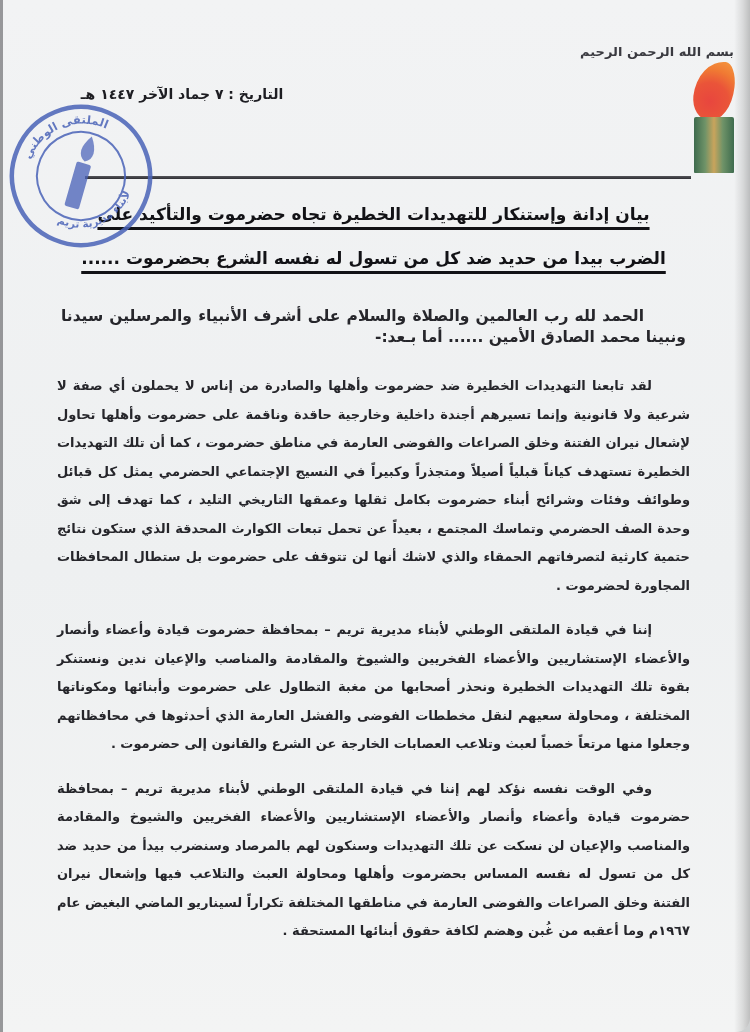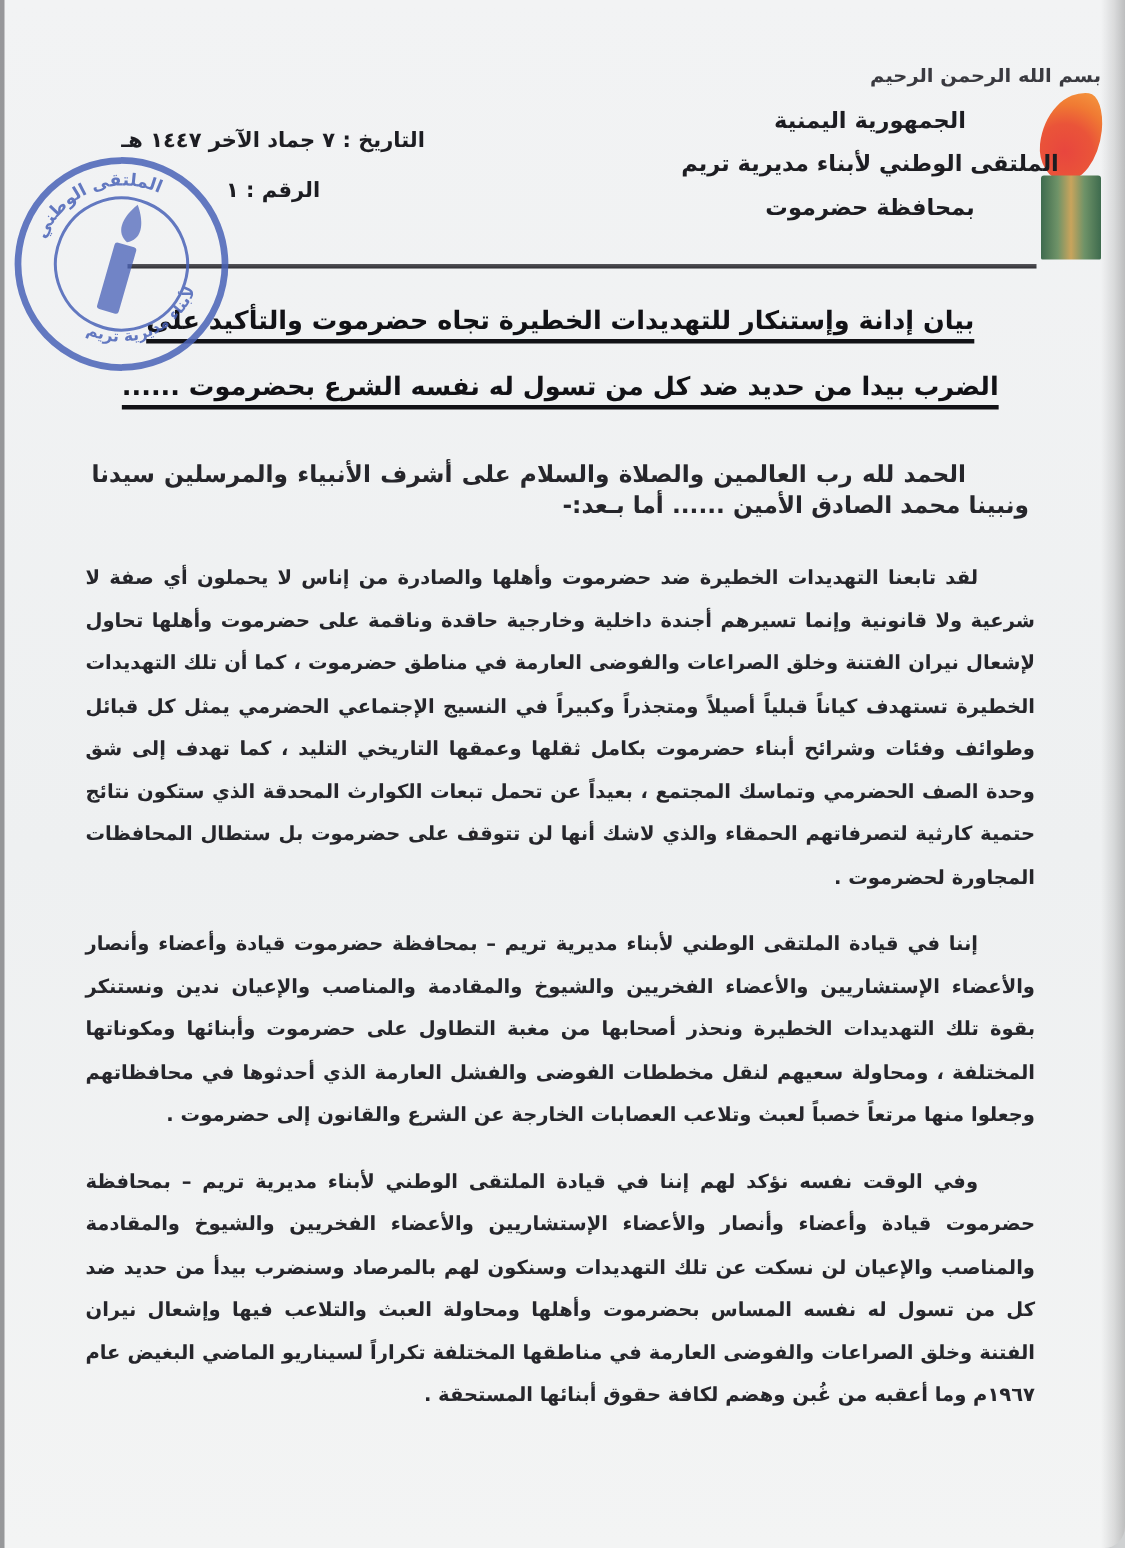--- a/index.html
+++ b/index.html
@@ -116,36 +116,30 @@
         <textPath href="#arcTop" startOffset="50%" text-anchor="middle">الملتقى الوطني</textPath>
       </text>
       <text font-size="10.5" font-weight="bold" fill="#4a63b8" direction="rtl">
         <textPath href="#arcBottom" startOffset="50%" text-anchor="middle">لأبناء مديرية تريم</textPath>
       </text>
     </g>
   </svg>
 
   <div class="meta-block">
     <div>التاريخ : ٧ جماد الآخر ١٤٤٧ هـ</div>
-    <div>الرقم : ١</div>
   </div>
 
   <div class="center-logo">
     <div class="bismillah">بسم الله الرحمن الرحيم</div>
     <div class="candle">
       <div class="flame"></div>
       <div class="candle-body"></div>
     </div>
   </div>
 
-  <div class="org-block">
-    <div>الجمهورية اليمنية</div>
-    <div>الملتقى الوطني لأبناء مديرية تريم</div>
-    <div>بمحافظة حضرموت</div>
-  </div>
 
   <div class="rule"></div>
 
   <main>
     <div class="title">
       <div>بيان إدانة وإستنكار للتهديدات الخطيرة تجاه حضرموت والتأكيد على</div>
       <div>الضرب بيدا من حديد ضد كل من تسول له نفسه الشرع بحضرموت ......</div>
     </div>
 
     <p class="opening">الحمد لله رب العالمين والصلاة والسلام على أشرف الأنبياء والمرسلين سيدنا ونبينا محمد الصادق الأمين ...... أما بـعد:-</p>

